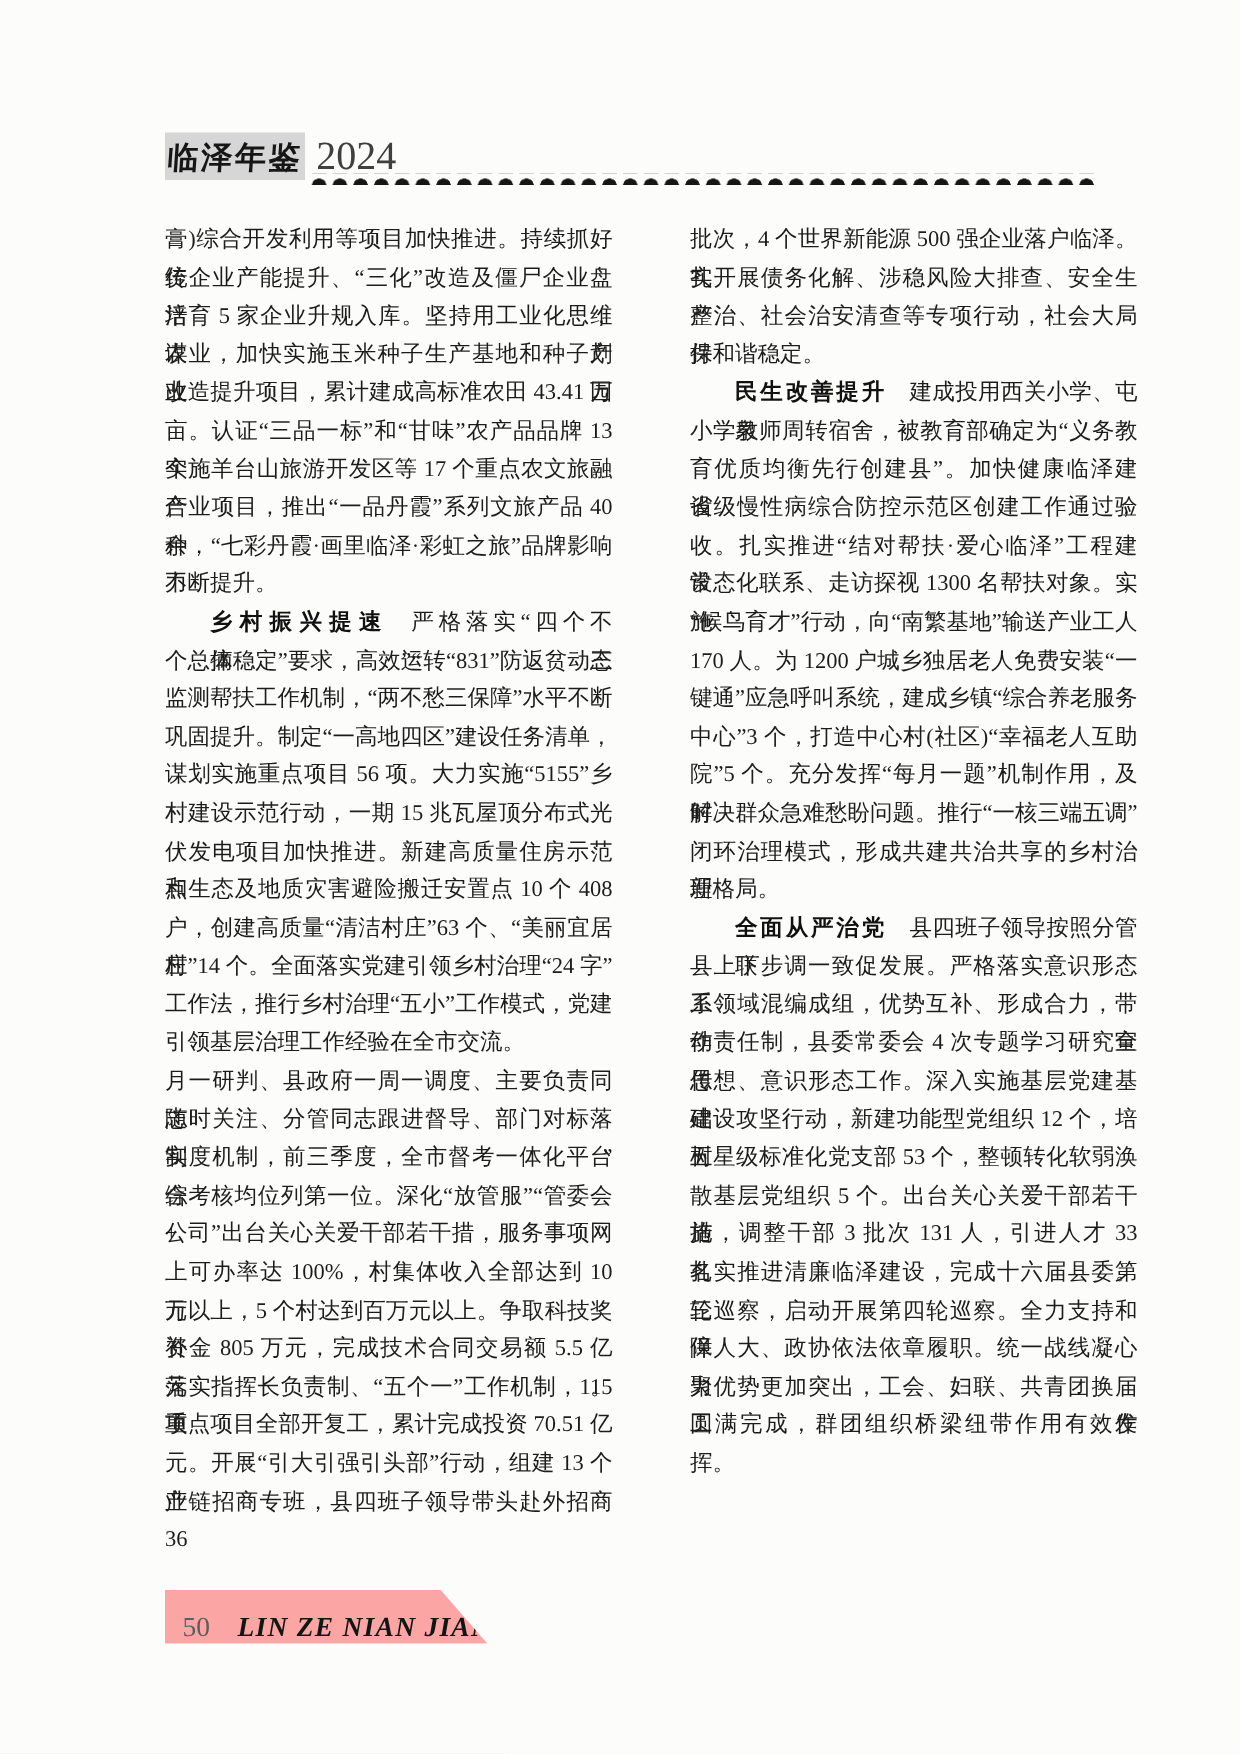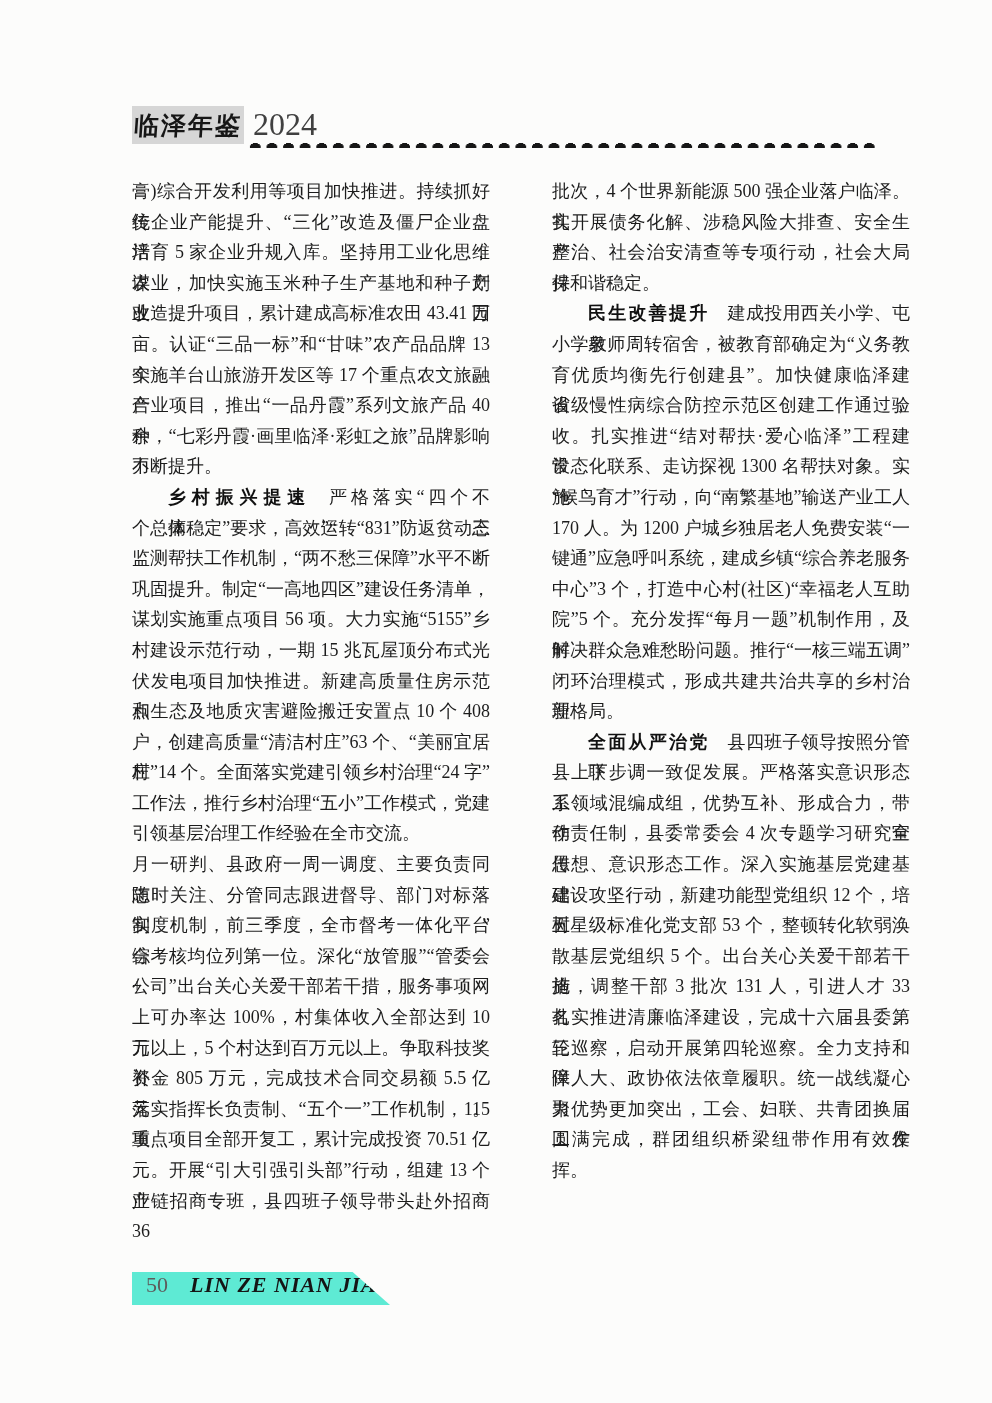--- a/index.html
+++ b/index.html
@@ -57,24 +57,24 @@
   .line.pstart{padding-left:36px;}
   .phead{
     font-weight:bold;
     letter-spacing:2px;
     margin-right:18px;
     color:#111;
   }
   
   .footer-bar{
     position:absolute;left:132px;top:1272px;
-    width:258px;height:33px;
-    background:#5eead4;
+    width:258px;height:43px;
+    background:#fca5a5;
     clip-path:polygon(0 0, 85.5% 0, 100% 100%, 0 100%);
-    display:flex;align-items:flex-start;
+    display:flex;align-items:flex-end;
   }
   .page-number{
     font-size:22px;color:#5d5d5d;
     margin-left:14px;
   }
   .journal-title{
     font-size:22px;font-weight:bold;font-style:italic;
     letter-spacing:1px;
     margin-left:22px;color:#151515;
     white-space:nowrap;

